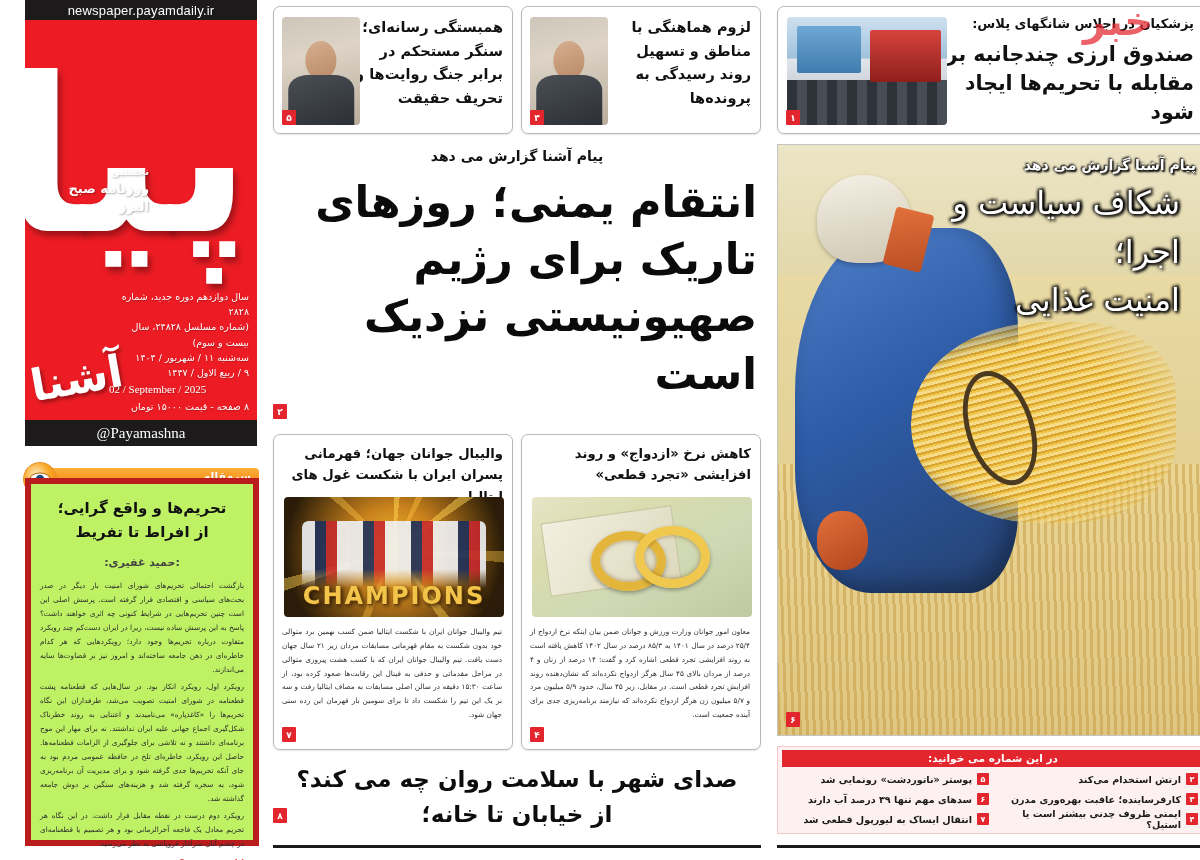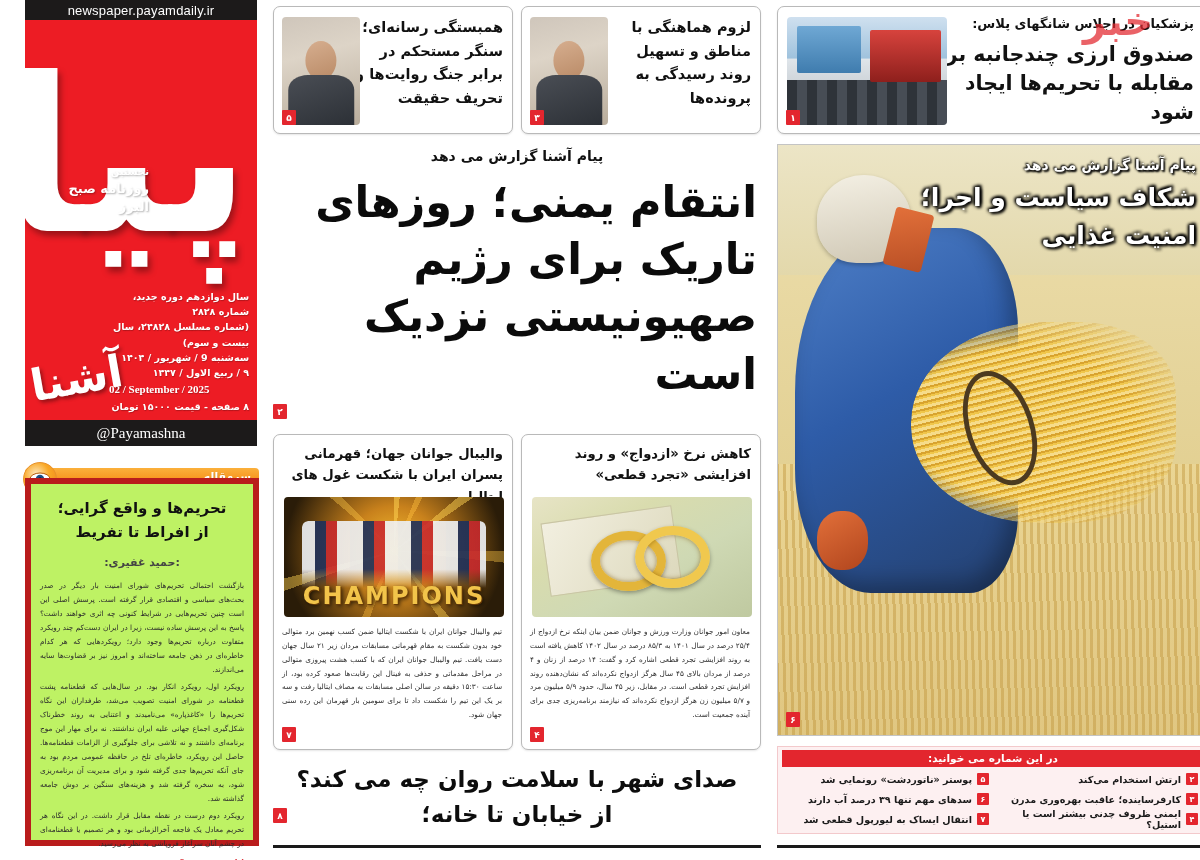--- a/index.html
+++ b/index.html
@@ -42,21 +42,21 @@
   .tagline .t2 { font-size:13px; font-weight:bold; }
   .ashna {
     position:absolute; left:14px; bottom:6px; width:84px; height:72px;
     color:#fff; font-size:44px; font-weight:bold; line-height:72px;
     text-align:center; text-shadow:2px 3px 4px rgba(0,0,0,.35);
     transform: rotate(-10deg);
   }
   .issue-info {
     position:absolute; right:8px; bottom:6px; width:140px;
     color:#fff; direction:rtl; text-align:right;
-    font-size:9.5px; line-height:1.62; font-weight:bold;
+    font-size:9.5px; line-height:1.62; font-weight:normal;
     text-shadow:.5px .5px 1px rgba(0,0,0,.25);
   }
   .issue-info .lat { direction:ltr; text-align:left; font-family:"Liberation Serif", serif; font-size:11px; }
   .handle-bar {
     position:absolute; left:10px; top:420px; width:232px; height:26px;
     background:#1c1a1a; color:#fff;
     display:flex; align-items:center; justify-content:center;
     font-family:"Liberation Serif", serif; font-size:15px; direction:ltr;
   }
 
@@ -168,23 +168,23 @@
     position:absolute; left:762px; top:144px; width:430px; height:592px;
     border:1px solid #c4c4c4; overflow:hidden; background:#e9d9a8;
   }
   .hero-img { position:absolute; inset:0; }
   .hero .kicker {
     position:absolute; right:10px; top:12px; color:#fff;
     direction:rtl; font-size:14px; font-weight:bold;
     text-shadow: 0 0 3px #000, 1.5px 1.5px 2px #000, -1px -1px 2px #000;
   }
   .hero .hl {
-    position:absolute; right:10px; top:34px; width:300px;
-    direction:rtl; text-align:right; color:#fff; font-weight:bold;
-    font-size:25px; line-height:1.52; letter-spacing:-.6px;
+    position:absolute; right:26px; top:34px; width:300px;
+    direction:rtl; text-align:right; color:#fff; font-weight:normal;
+    font-size:32px; line-height:1.52; letter-spacing:-.6px;
     text-shadow: 0 0 4px #000, 2px 2px 3px #000, -1.5px -1.5px 3px #000, 2px -2px 3px #000;
   }
   .hero .pagenum { left:8px; bottom:8px; }
 
   
   .c7 { left:258px; top:434px; width:240px; height:316px; }
   .c4 { left:506px; top:434px; width:240px; height:316px; }
   .sc-title {
     position:absolute; right:9px; top:8px; width:222px;
     direction:rtl; text-align:right; font-weight:bold; color:#111;
@@ -388,21 +388,21 @@
       <div class="tagline">
         <div class="t1">نخستین</div>
         <div class="t2">روزنامه صبح البرز</div>
       </div>
 
       <div class="ashna">آشنا</div>
 
       <div class="issue-info">
         <div>سال دوازدهم دوره جدید، شماره ۲۸۲۸</div>
         <div>(شماره مسلسل ۲۴۸۲۸، سال بیست و سوم)</div>
-        <div>سه‌شنبه  9 / شهریور / ۱۴۰۴</div>
+        <div>سه‌شنبه  ۱۱ / شهریور / ۱۴۰۴</div>
         <div>۹ / ربیع الاول / ۱۴۴۷</div>
         <div class="lat">02 / September / 2025</div>
         <div>۸ صفحه - قیمت ۱۵۰۰۰ تومان</div>
       </div>
     </div>
 
     <div class="handle-bar">
       <span>@Payamashna</span>
     </div>
   </div>

